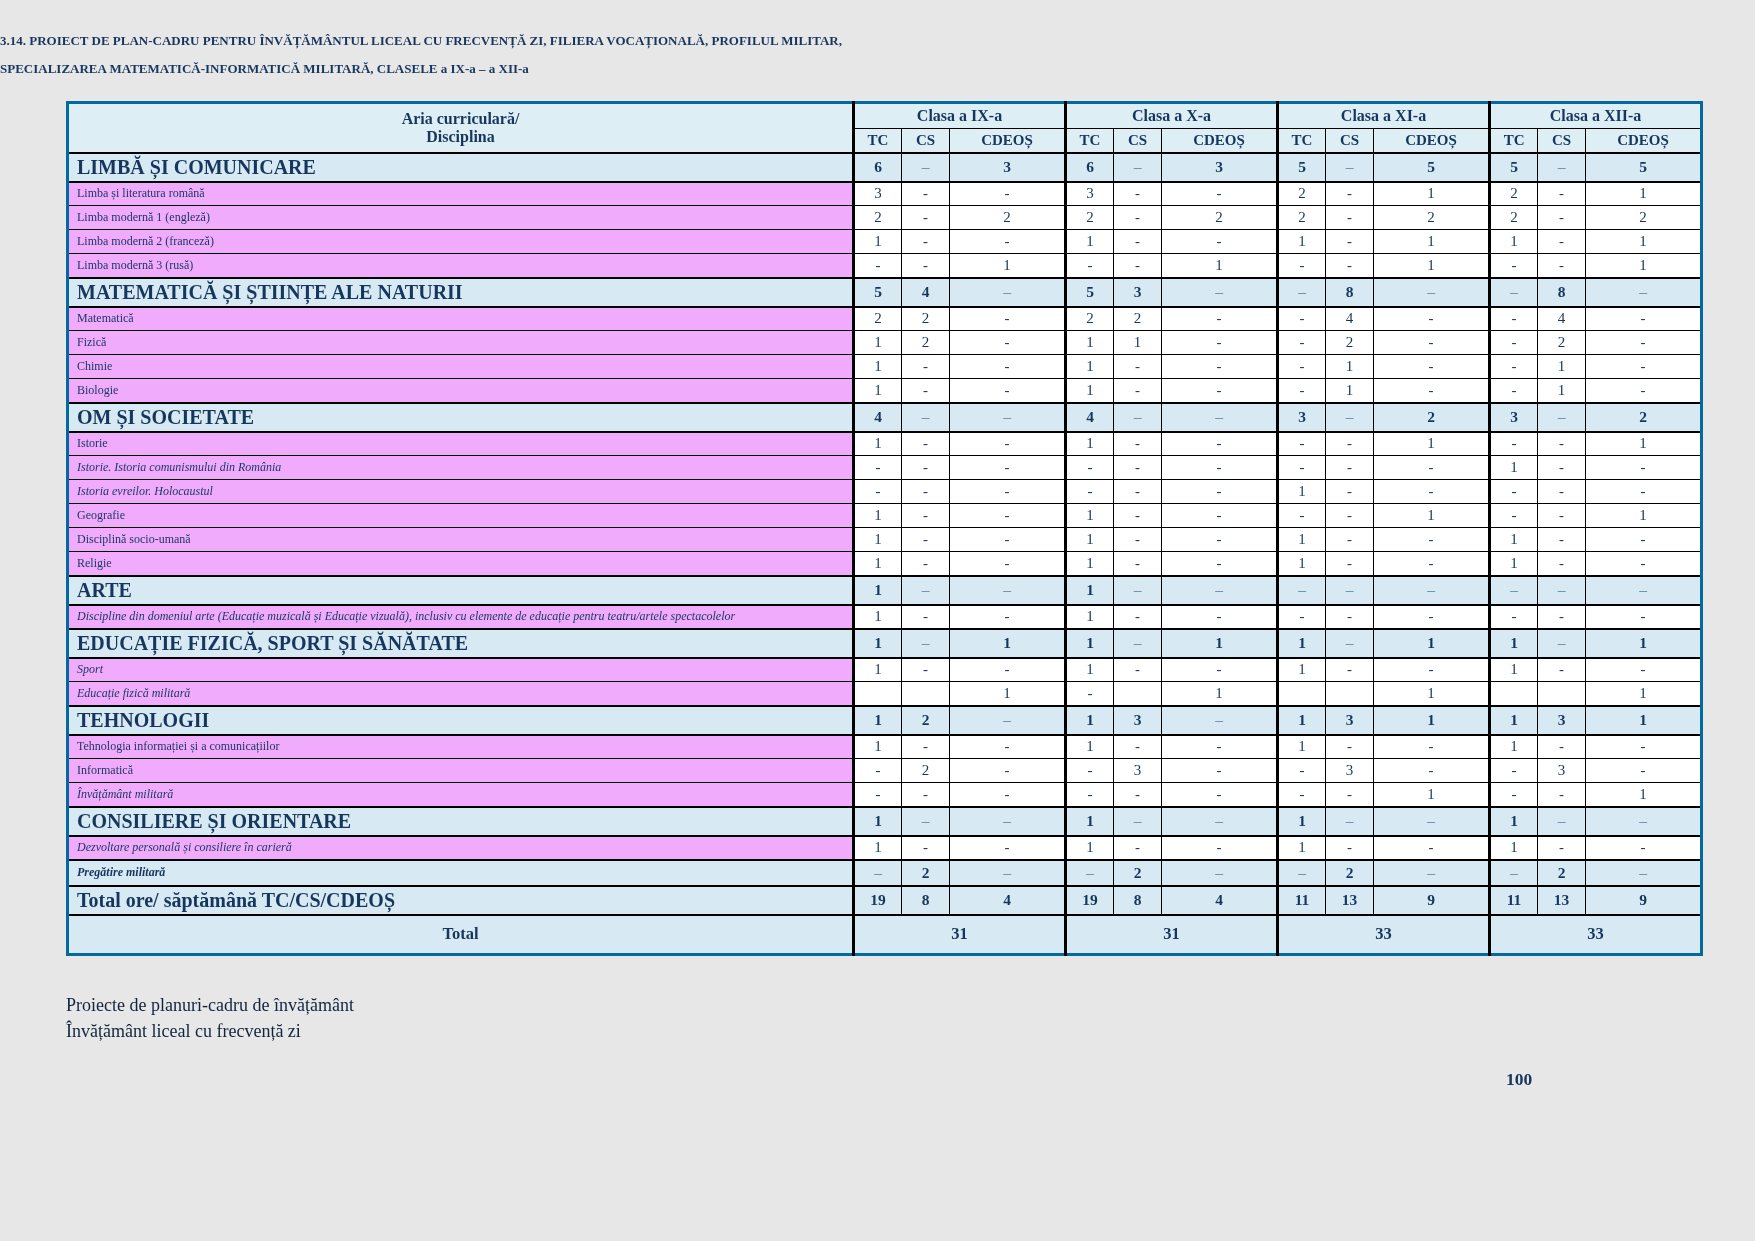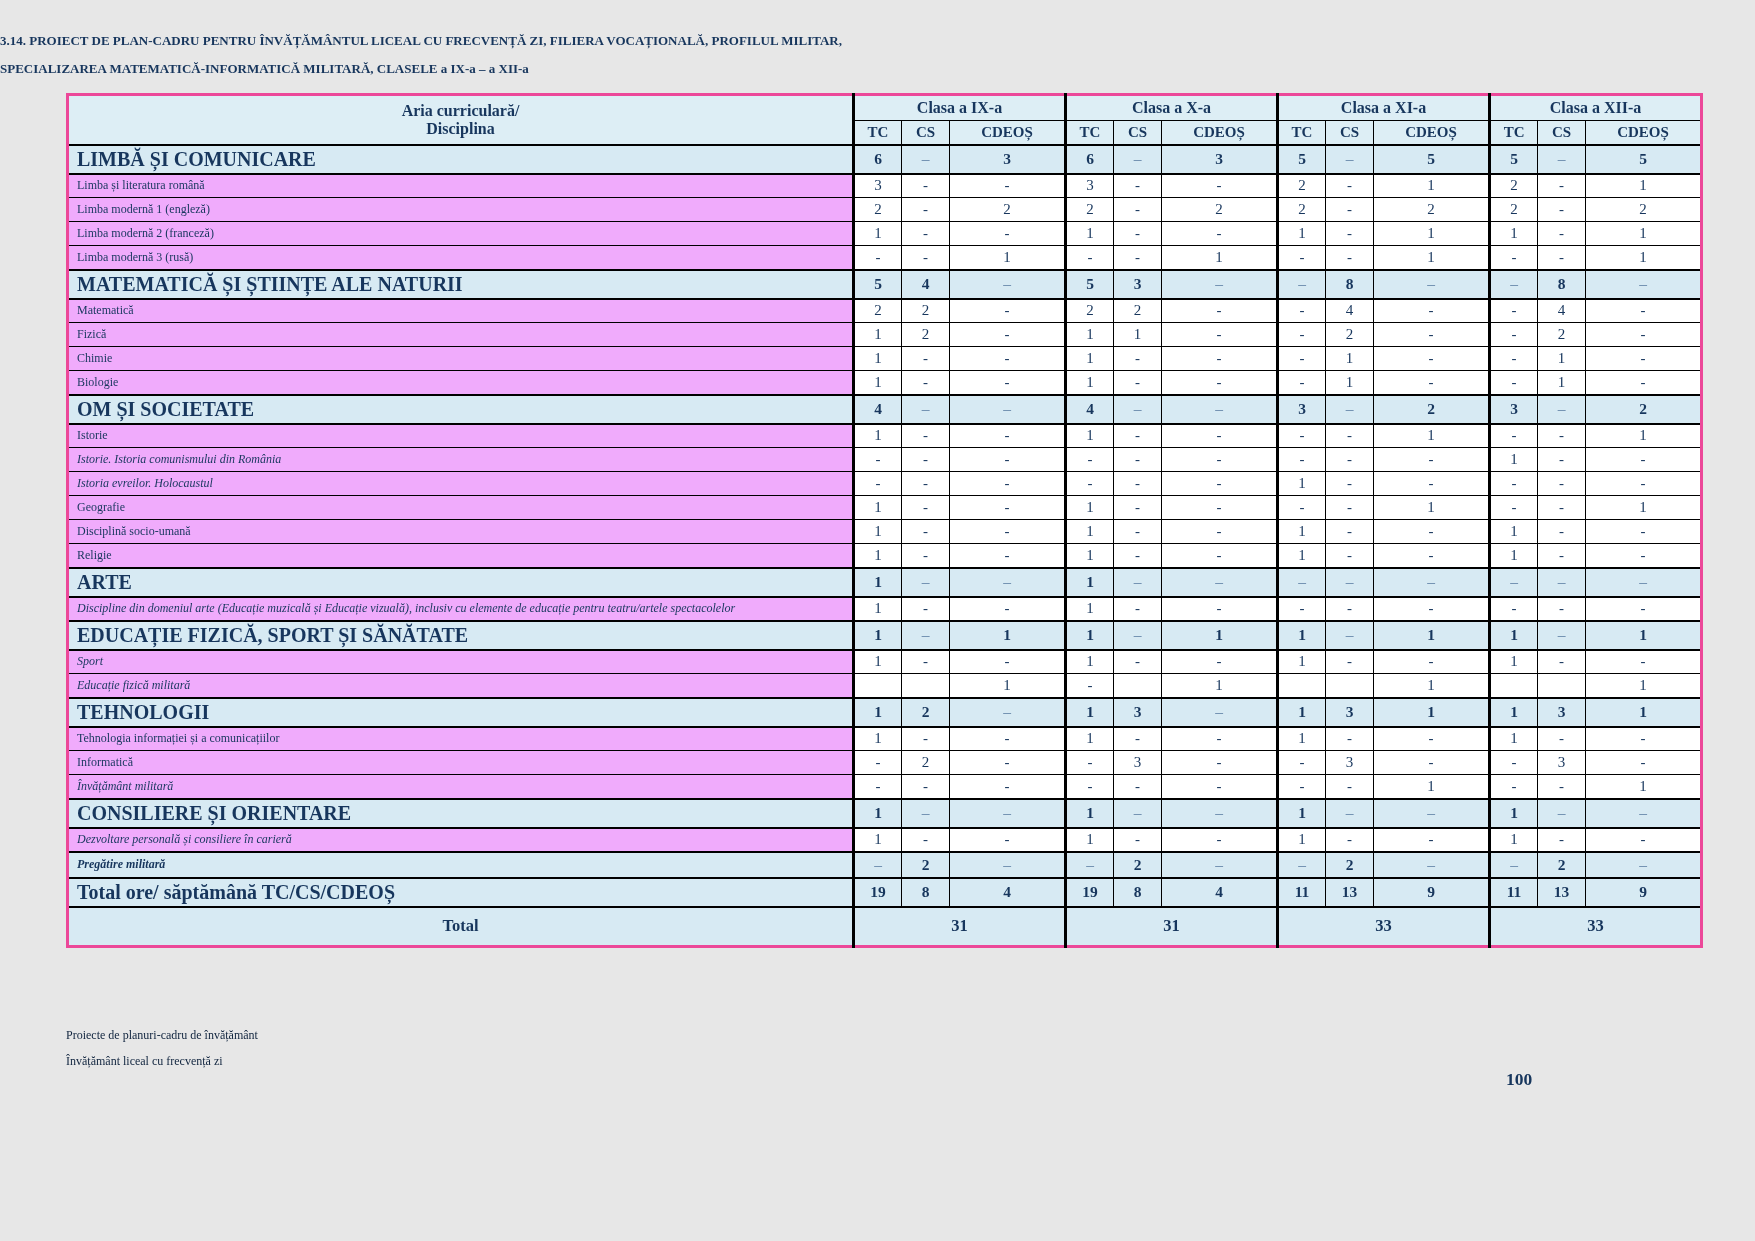--- a/index.html
+++ b/index.html
@@ -13,23 +13,23 @@
   }
   .title {
     padding-top: 27px;
     font-weight: bold;
     font-size: 13px;
     line-height: 28px;
     color: #17365d;
   }
   table.plan {
     border-collapse: collapse;
-    margin: 10px 0 0 66px;
+    margin: 18px 0 0 66px;
     width: 1634px;
-    border: 3px solid #ec4899;
+    border: 3px solid #0369a1;
     table-layout: fixed;
   }
   th, td { border: 1px solid #000; }
   thead th {
     background: #ddeef5;
     font-weight: bold;
     font-size: 16px;
     padding: 2px 4px;
     color: #17365d;
     text-align: center;
@@ -62,22 +62,22 @@
   tr.row-category td.name, tr.row-totalrow td.name { font-size: 20px; }
   tr.row-militar td.name { font-style: italic; font-size: 12px; }
   tr.row-category td.val, tr.row-militar td.val, tr.row-totalrow td.val { font-size: 15.5px; height: 26px; }
   td.val.dash { font-weight: normal; color: #55779e; font-size: 14px; }
   .group-start { border-left: 3px solid #000 !important; }
   tr.row-grand td { text-align: center; font-size: 16.5px; height: 40px; }
   tr.row-grand td.name { text-align: center; }
   .footer {
     position: absolute;
     left: 66px;
-    top: 1022px;
-    font-size: 12px;
+    top: 992px;
+    font-size: 18px;
     line-height: 26px;
     color: #10243e;
   }
   .page-number {
     position: absolute;
     left: 1466px;
     top: 1069px;
     font-size: 17.5px;
     font-weight: bold;
     color: #17365d;

